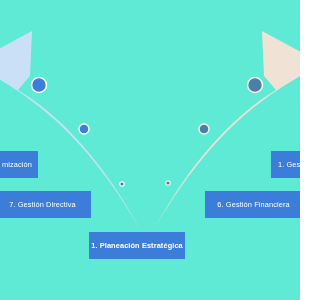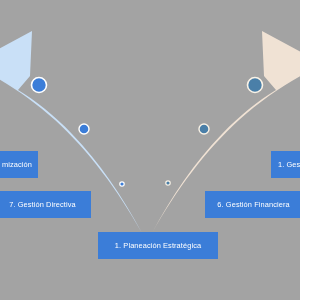--- a/index.html
+++ b/index.html
@@ -7,21 +7,21 @@
     padding: 0;
     background: #ffffff;
   }
   body {
     font-family: "Liberation Sans", sans-serif;
   }
   #canvas {
     position: relative;
     width: 300px;
     height: 300px;
-    background: #a3a3a3;
+    background: #5eead4;
     overflow: hidden;
   }
   #diagram-svg {
     position: absolute;
     left: 0;
     top: 0;
     width: 300px;
     height: 300px;
   }
   .label-box {
@@ -46,24 +46,25 @@
     justify-content: flex-end;
     padding-right: 6px;
   }
   #label-gestion-directiva {
     left: -6px;
     top: 191px;
     width: 97px;
     height: 27px;
   }
   #label-planeacion-estrategica {
-    left: 98px;
+    left: 89px;
     top: 232px;
-    width: 120px;
+    width: 96px;
     height: 27px;
+    font-weight: bold;
   }
   #label-gestion-financiera {
     left: 205px;
     top: 191px;
     width: 97px;
     height: 27px;
   }
   #label-gestion-talento {
     left: 271px;
     top: 151px;

